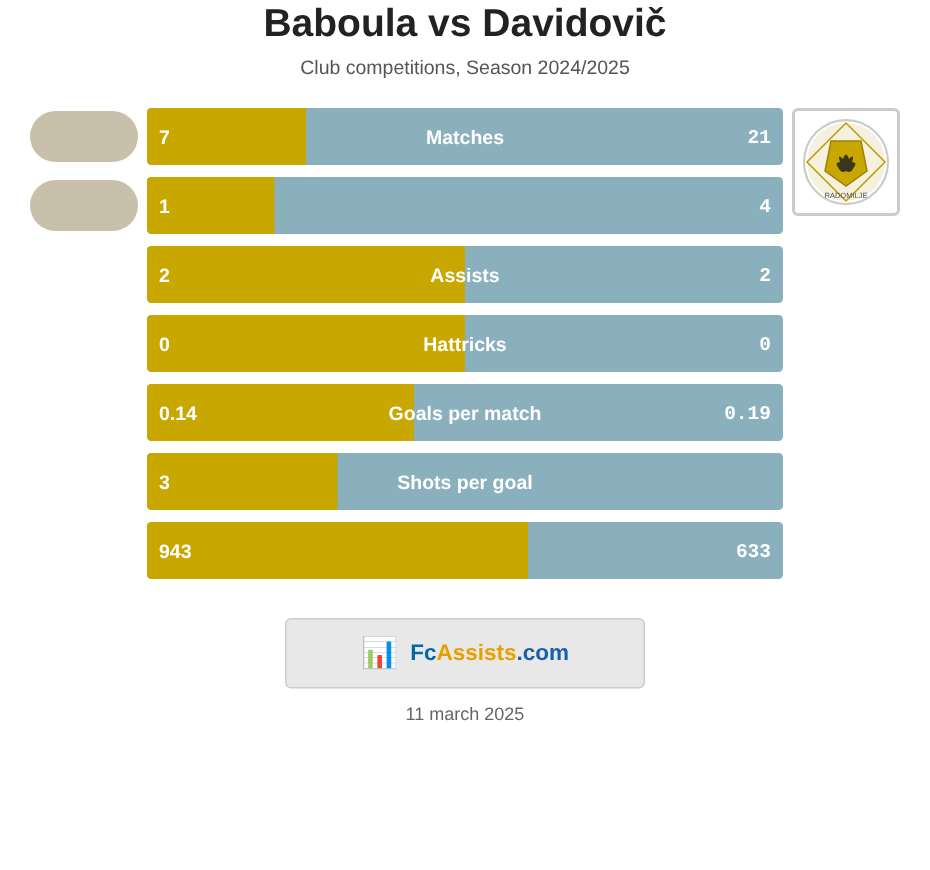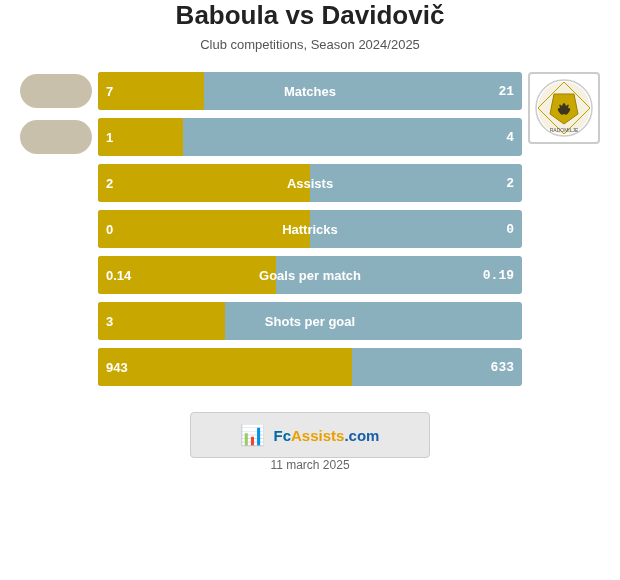--- a/index.html
+++ b/index.html
@@ -74,21 +74,21 @@
       font-weight: bold;
       color: #1a5fa8;
     }
     .fctables-text span {
       color: #e8a000;
     }
 
     .date-label {
       font-size: 12px;
       color: #666;
-      margin-top: 0;
+      margin-top: 10px;
       text-align: center;
     }
 
     .rows-container {
       width: 100%;
       margin-top: 0;
     }
 
     .row-wrapper {
       display: flex;

